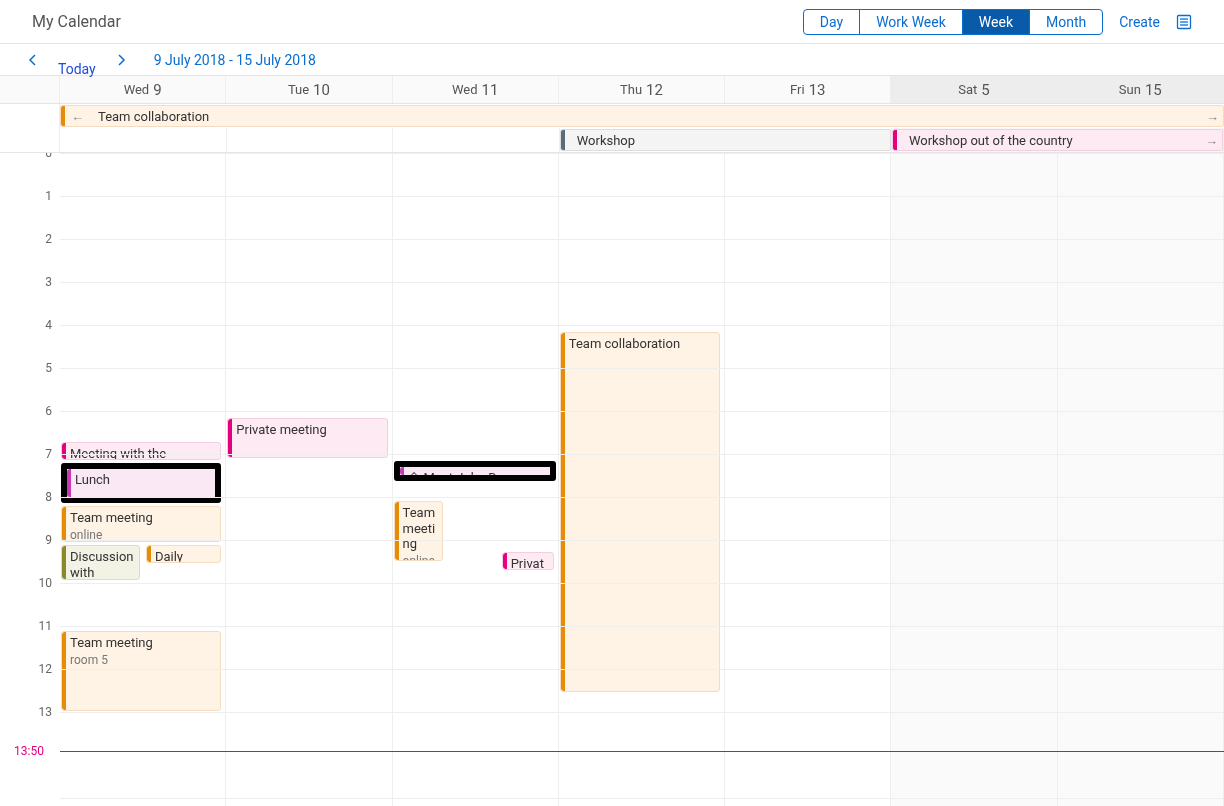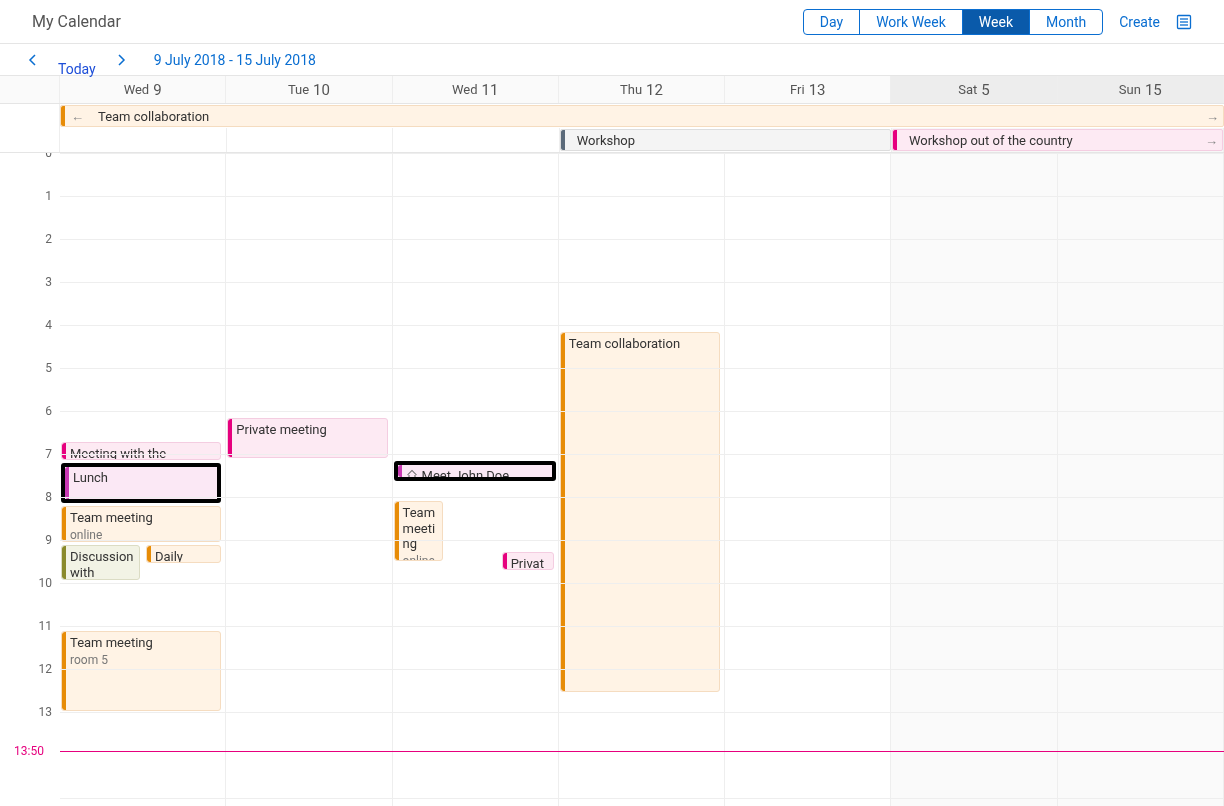--- a/index.html
+++ b/index.html
@@ -58,21 +58,21 @@
   .event .accent { position:absolute; left:0; top:0; bottom:0; width:4px; border-top-left-radius:3px; border-bottom-left-radius:3px; }
   .event .etitle { white-space:normal; word-wrap:break-word; }
   .event .eloc { font-size:12px; color:#777; margin-top:2px; }
   .event .eicon { display:inline-block; vertical-align:middle; margin-right:4px; color:#666; }
 
   
   .ev-orange { background:#fff3e5; border:1px solid #f5dcc0; }
   .ev-orange .accent { background:#e78c07; }
   .ev-pink   { background:#fdeaf3; border:1px solid #f4cde1; }
   .ev-pink .accent   { background:#e6007e; }
-  .ev-magenta { background:#fbe8f5; border:4px solid #000000; }
+  .ev-magenta { background:#fbe8f5; border:6px solid #000000; }
   .ev-magenta .accent { background:#c939b3; }
   .ev-olive  { background:#f2f3e5; border:1px solid #dbdcc4; }
   .ev-olive .accent  { background:#8a8a2b; }
   .ev-grey   { background:#f4f4f4; border:1px solid #ddd; }
   .ev-grey .accent   { background:#5c6b7a; }
 
   svg { display:block; }
 </style>
 </head>
 <body>

